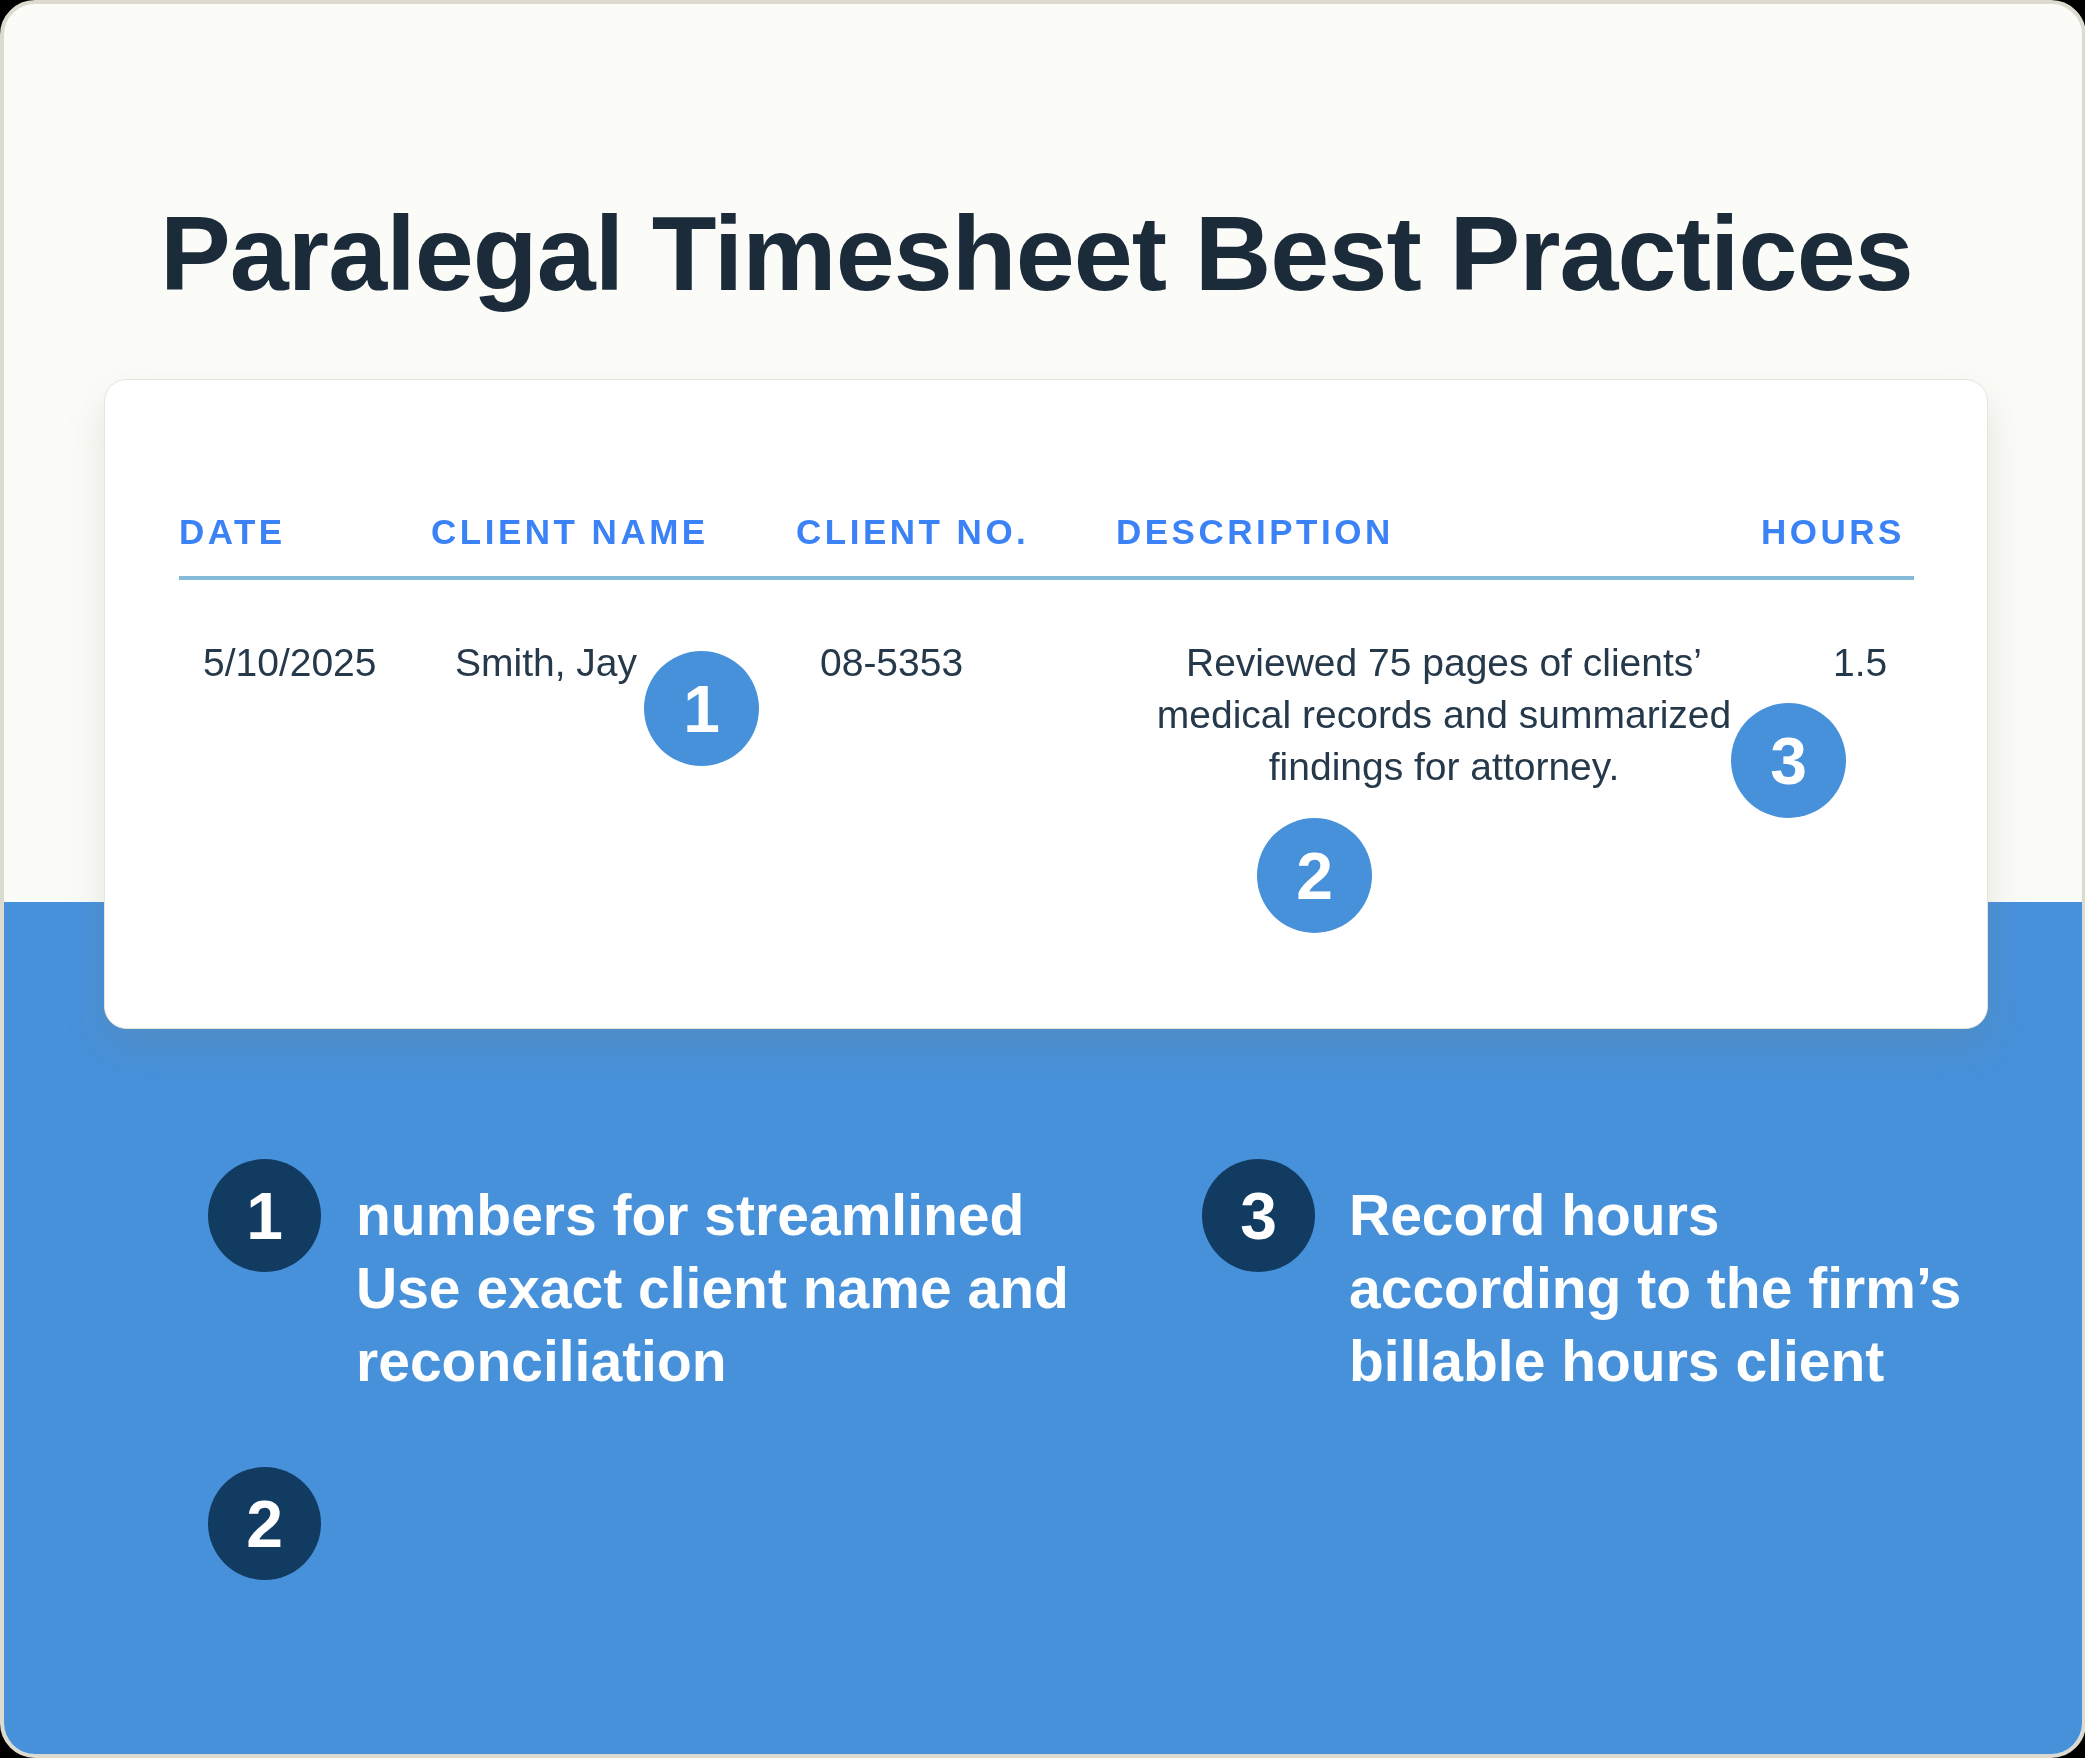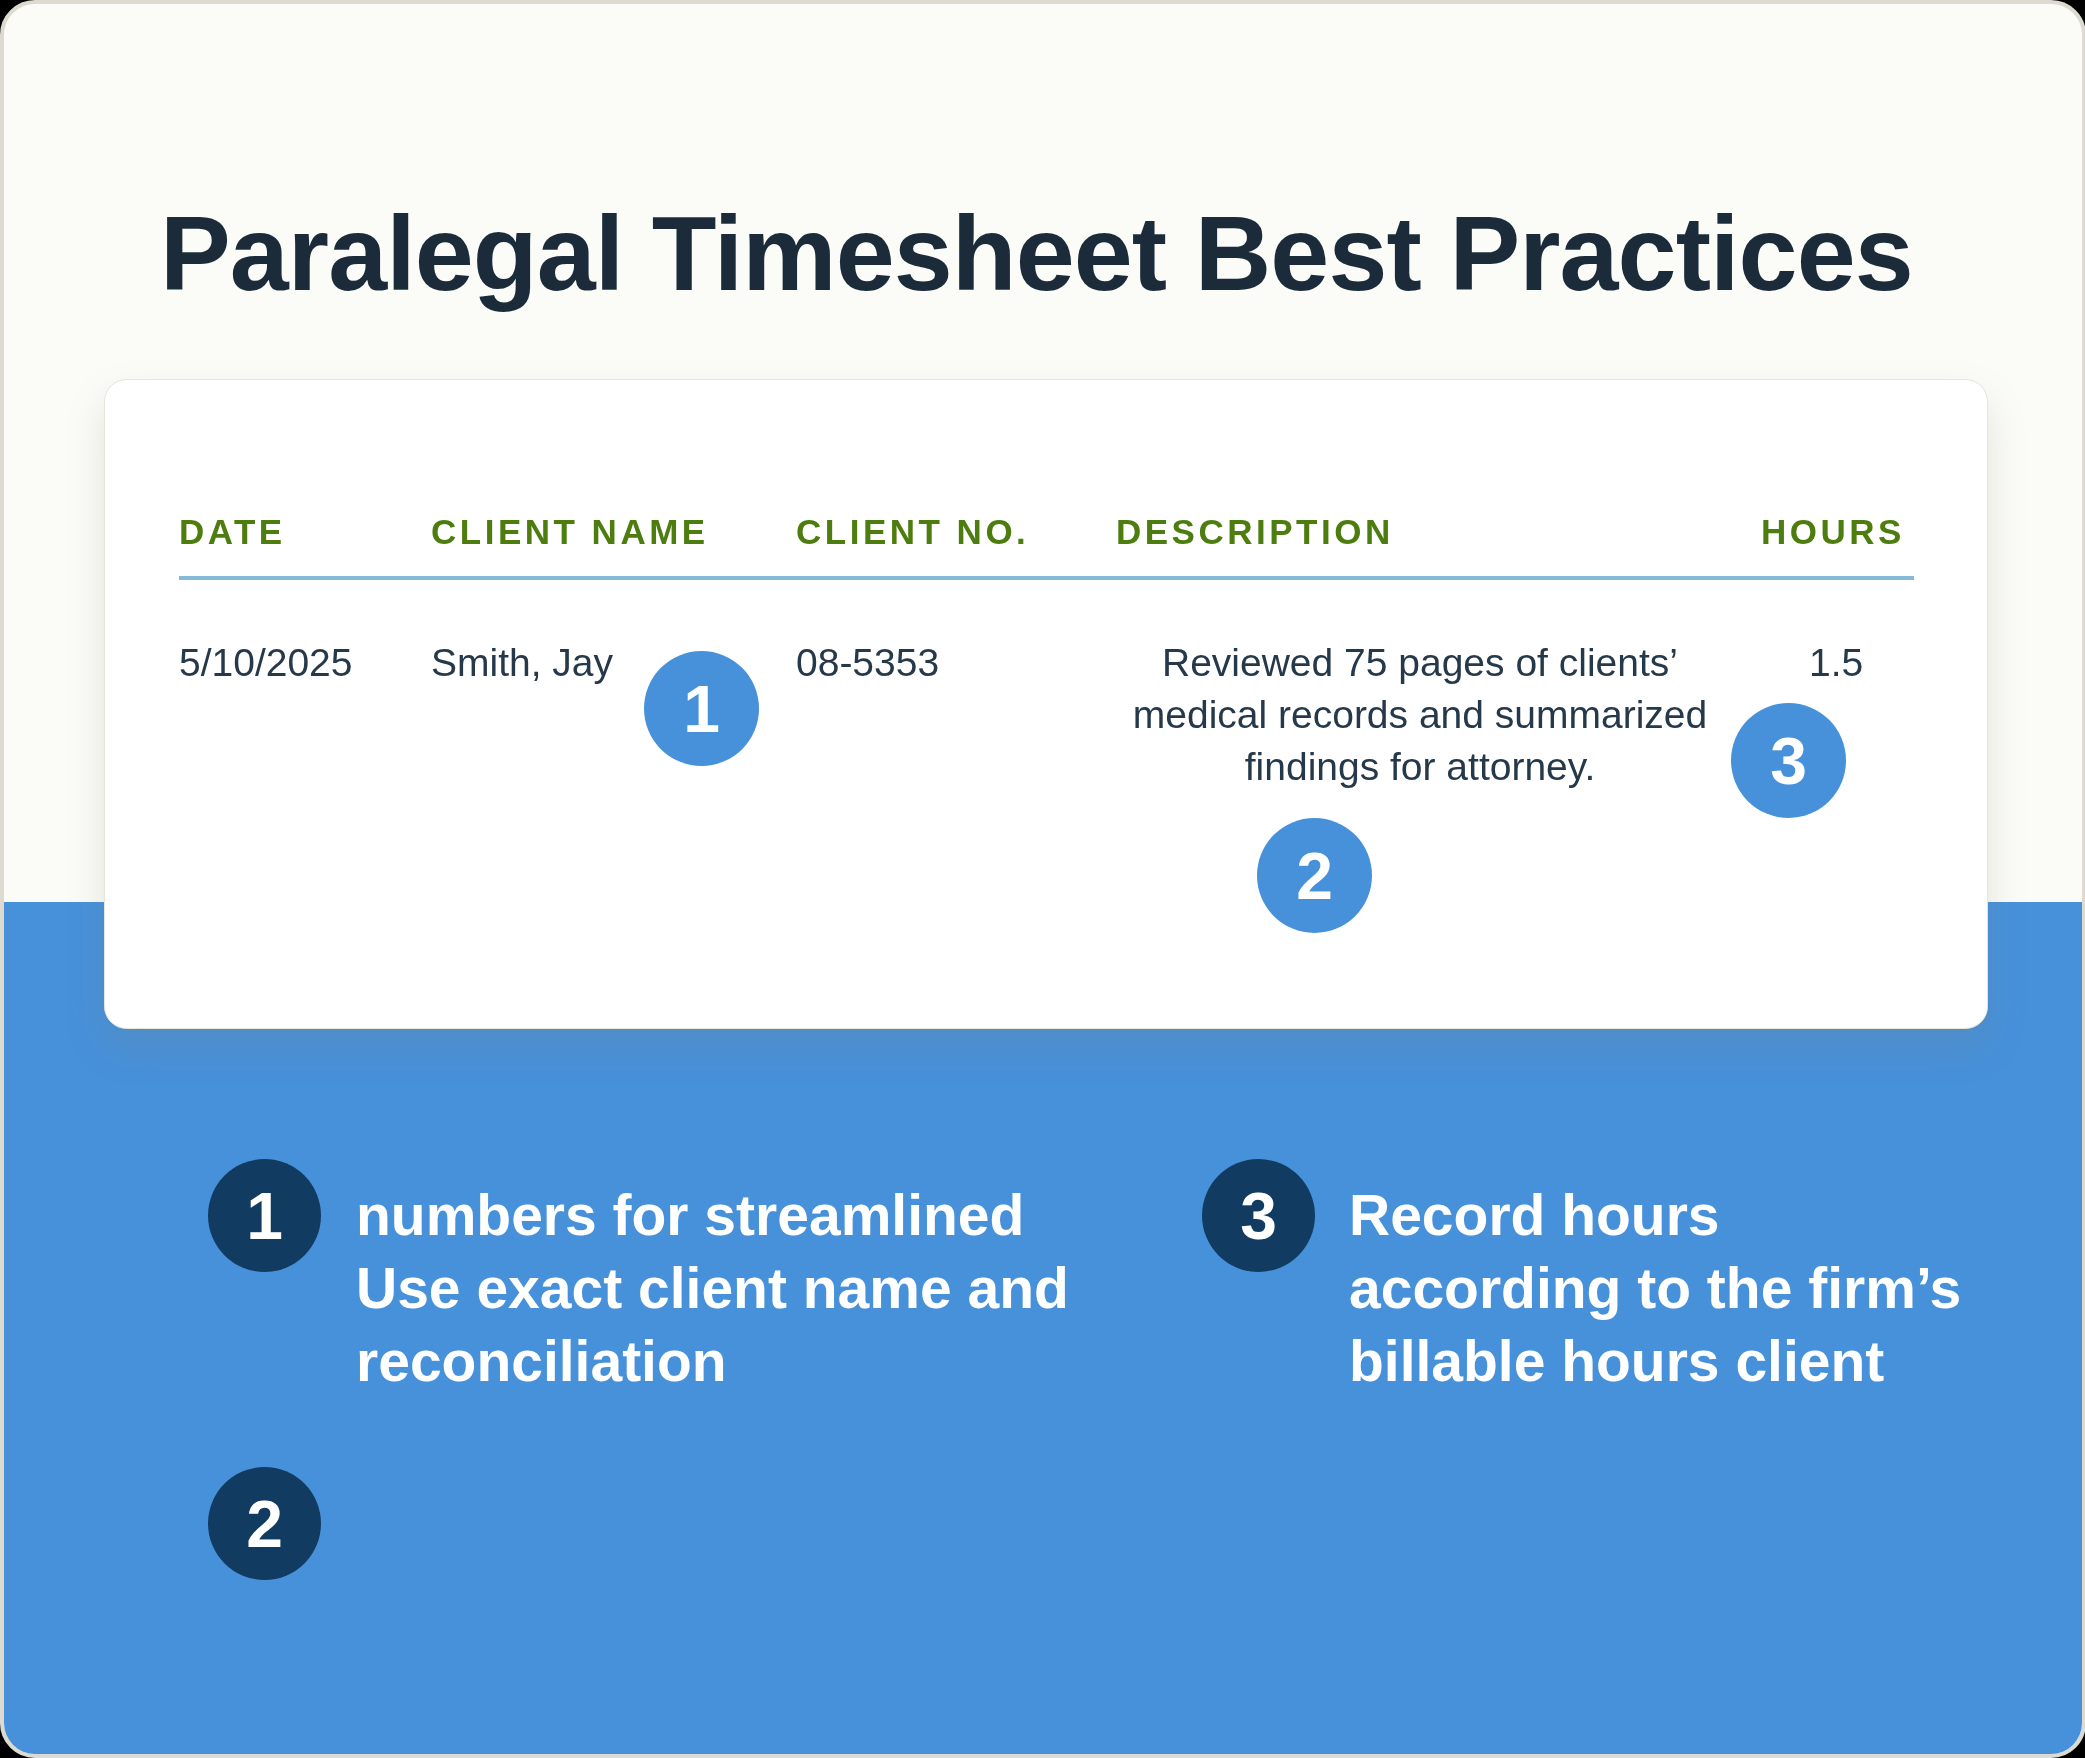--- a/index.html
+++ b/index.html
@@ -15,28 +15,28 @@
     color:#1b2b3a;white-space:nowrap;
   }
   .blue-band{position:absolute;left:0;top:898px;width:100%;height:860px;background:#4791db;}
   .sheet-card{
     position:absolute;left:100px;top:375px;width:1884px;height:650px;box-sizing:border-box;
     background:#ffffff;border:1.7px solid #e7e5da;border-radius:22.6px;
     box-shadow:0 19px 39px rgba(120,120,100,0.18);
   }
   .col-head{
     position:absolute;top:132px;
-    font-size:35px;font-weight:700;letter-spacing:3.5px;color:#4d7c0f;white-space:nowrap;
+    font-size:35px;font-weight:700;letter-spacing:3.5px;color:#3b82f6;white-space:nowrap;
   }
   .head-date{left:74px}.head-client-name{left:326px}.head-client-no{left:691px}
   .head-description{left:1011px}.head-hours{left:1656px}
   .head-rule{position:absolute;left:74px;top:196px;width:1735px;height:3.5px;background:#85bbd8;}
   .cell{
     position:absolute;top:257px;
-    font-size:39px;font-weight:400;color:#26394b;line-height:52px;white-space:nowrap;
+    font-size:39px;font-weight:400;color:#26394b;line-height:52px;white-space:nowrap;margin-left:24px;
   }
   .cell-date{left:74px}.cell-client-name{left:326px}.cell-client-no{left:691px}
   .cell-description{left:1011px;width:608px;white-space:normal;text-align:center;}
   .cell-hours{left:1704px}
   .cell-description span{display:block;}
   .marker{
     position:absolute;width:115px;height:115px;border-radius:50%;
     background:#4791db;color:#ffffff;
     display:flex;align-items:center;justify-content:center;
     font-size:66px;font-weight:800;

